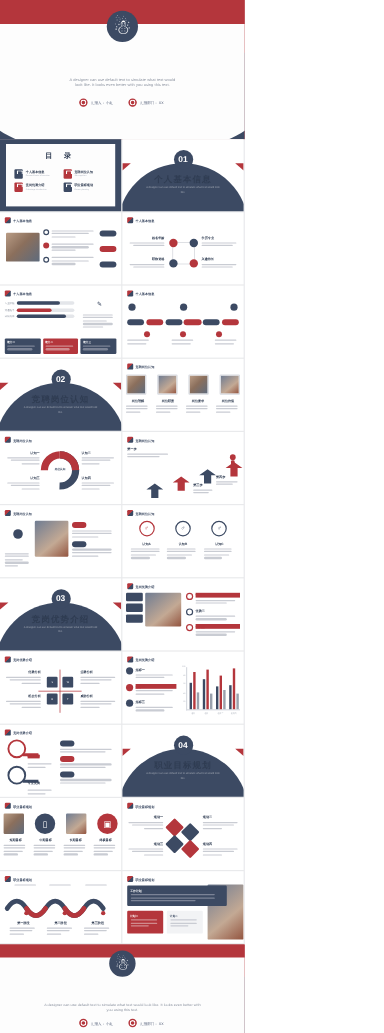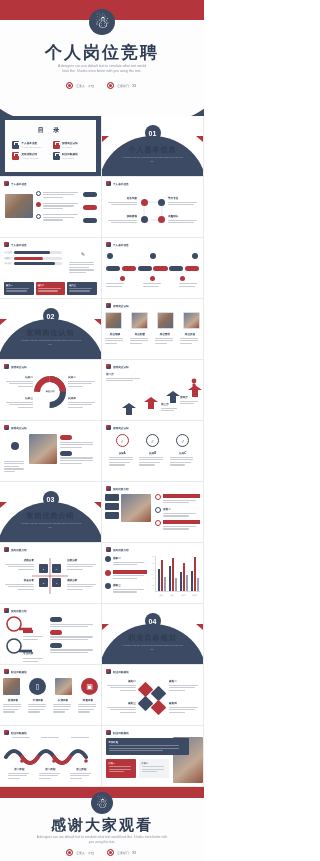--- a/index.html
+++ b/index.html
@@ -160,21 +160,20 @@
 
 <div class="page">
 
   <div class="banner" id="cover">
     <div class="red-top"></div>
     <div class="navy-bot"></div>
     <div class="white-arc"></div>
     <div class="avatar-circ">
       <span class="avatar-glyph">☃</span>
     </div>
-    <div class="btitle">个人岗位竞聘</div>
     <div class="bsub">
       <span>A designer can use default text to simulate what text would</span>
       <span>look like. It looks even better with you using this text.</span>
     </div>
     <div class="bmeta">
       <div class="mitem">
         <span class="mdot"></span>
         <span class="mtxt">汇报人： 小红</span>
       </div>
       <div class="mitem">
@@ -948,21 +947,20 @@
 
   </div>
 
   <div class="banner" id="closing">
     <div class="red-top"></div>
     <div class="navy-bot"></div>
     <div class="white-arc"></div>
     <div class="avatar-circ">
       <span class="avatar-glyph">☃</span>
     </div>
-    <div class="btitle">感谢大家观看</div>
     <div class="bsub">
       <span>A designer can use default text to simulate what text would</span>
       <span>look like. It looks even better with you using this text.</span>
     </div>
     <div class="bmeta">
       <div class="mitem">
         <span class="mdot"></span>
         <span class="mtxt">汇报人： 小红</span>
       </div>
       <div class="mitem">

